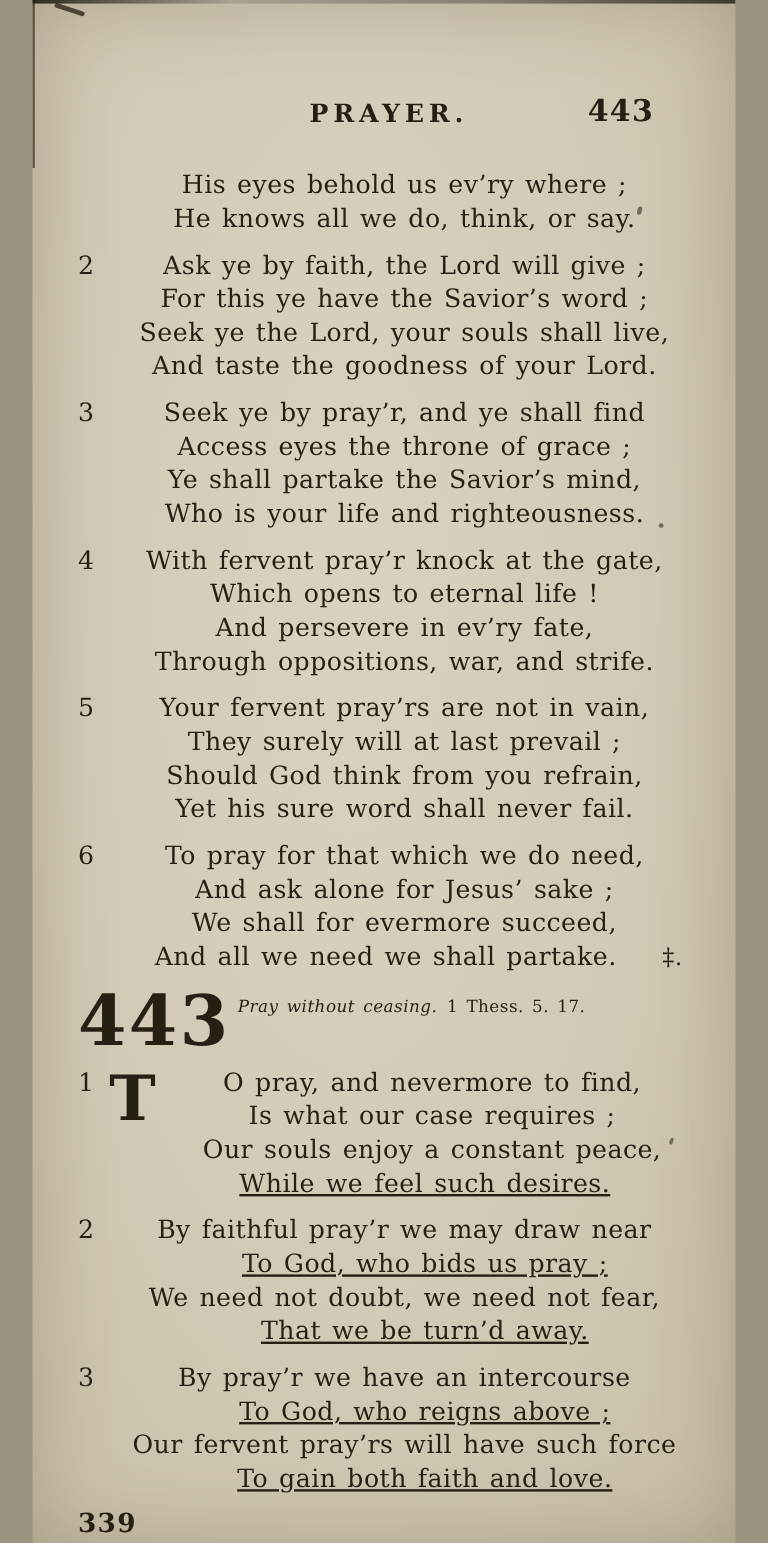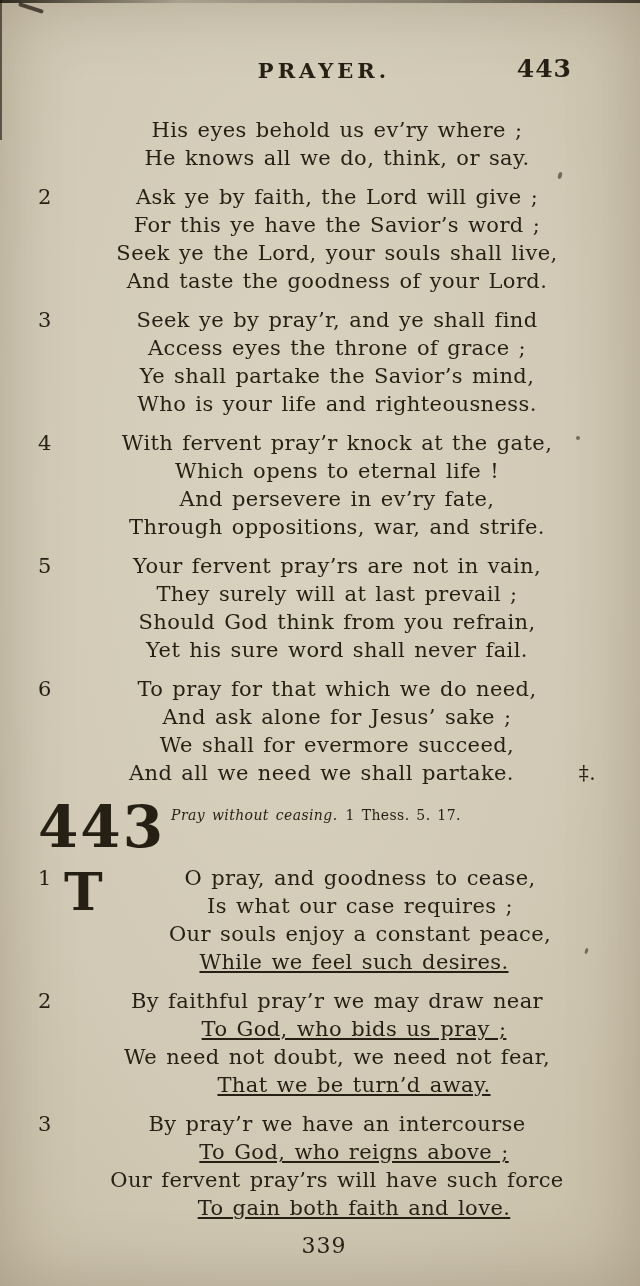--- a/index.html
+++ b/index.html
@@ -1,21 +1,21 @@
 <!DOCTYPE html>
 <html><head>
 <meta charset="utf-8">
 <style>
   html,body{margin:0;padding:0;background:#9a937f;}
   .page{
     position:relative;
-    width:640px;height:1286px;
+    width:586px;height:1286px;
     margin:0 auto;
     box-sizing:border-box;
-    padding:58px 30px 0 38px;
+    padding:82px 30px 0 38px;
     background:radial-gradient(ellipse at 45% 38%, #d9d2c0 0%, #d2cab6 55%, #c7bda6 100%);
     box-shadow:inset 0 0 70px rgba(85,70,45,.28);
     overflow:hidden;
     font-family:"DejaVu Serif","Liberation Serif",serif;
     color:#261f14;
     letter-spacing:.4px;
     word-spacing:2px;
   }
   
   .edge-top{position:absolute;top:0;left:0;width:100%;height:3px;
@@ -43,21 +43,21 @@
     font-weight:bold;margin-right:7px;margin-top:1px;}
 
   .hymn-heading{display:flex;align-items:flex-start;margin:4px 0 8px 0;}
   .big-number{flex:none;font-size:58px;line-height:58px;font-weight:bold;
     letter-spacing:2px;margin-right:6px;}
   .heading-right{flex:1;padding-top:2px;}
   .meter{text-align:center;font-size:19px;letter-spacing:3px;line-height:24px;}
   .title-line{font-size:14px;line-height:30px;white-space:nowrap;}
   .hymn-title{font-style:italic;margin-right:8px;}
 
-  .footer{text-align:center;margin-top:6px;font-size:22px;font-weight:normal;letter-spacing:1px;}
+  .footer{text-align:left;margin-top:6px;font-size:22px;font-weight:bold;letter-spacing:1px;}
 </style>
 </head>
 <body>
 
 <div class="page">
 
   <div class="edge-top"></div>
   <div class="edge-left"></div>
   <div class="corner-mark"></div>
   <div class="speck s1"></div>
@@ -131,21 +131,21 @@
         <span class="hymn-title">Pray without ceasing.</span><span class="hymn-ref">1 Thess. 5. 17.</span>
       </div>
     </div>
   </div>
 
   <div id="hymn-stanzas">
       <div class="stanza">
         <span class="snum">1</span>
         <div class="sbody">
           <span class="dropcap">T</span>
-          <div class="line">O pray, and goodness to cease,</div>
+          <div class="line">O pray, and nevermore to find,</div>
           <div class="line">Is what our case requires ;</div>
           <div class="line">Our souls enjoy a constant peace,</div>
           <div class="line ind">While we feel such desires.</div>
         </div>
       </div>
       <div class="stanza">
         <span class="snum">2</span>
         <div class="sbody">
           <div class="line">By faithful pray’r we may draw near</div>
           <div class="line ind">To God, who bids us pray ;</div>

